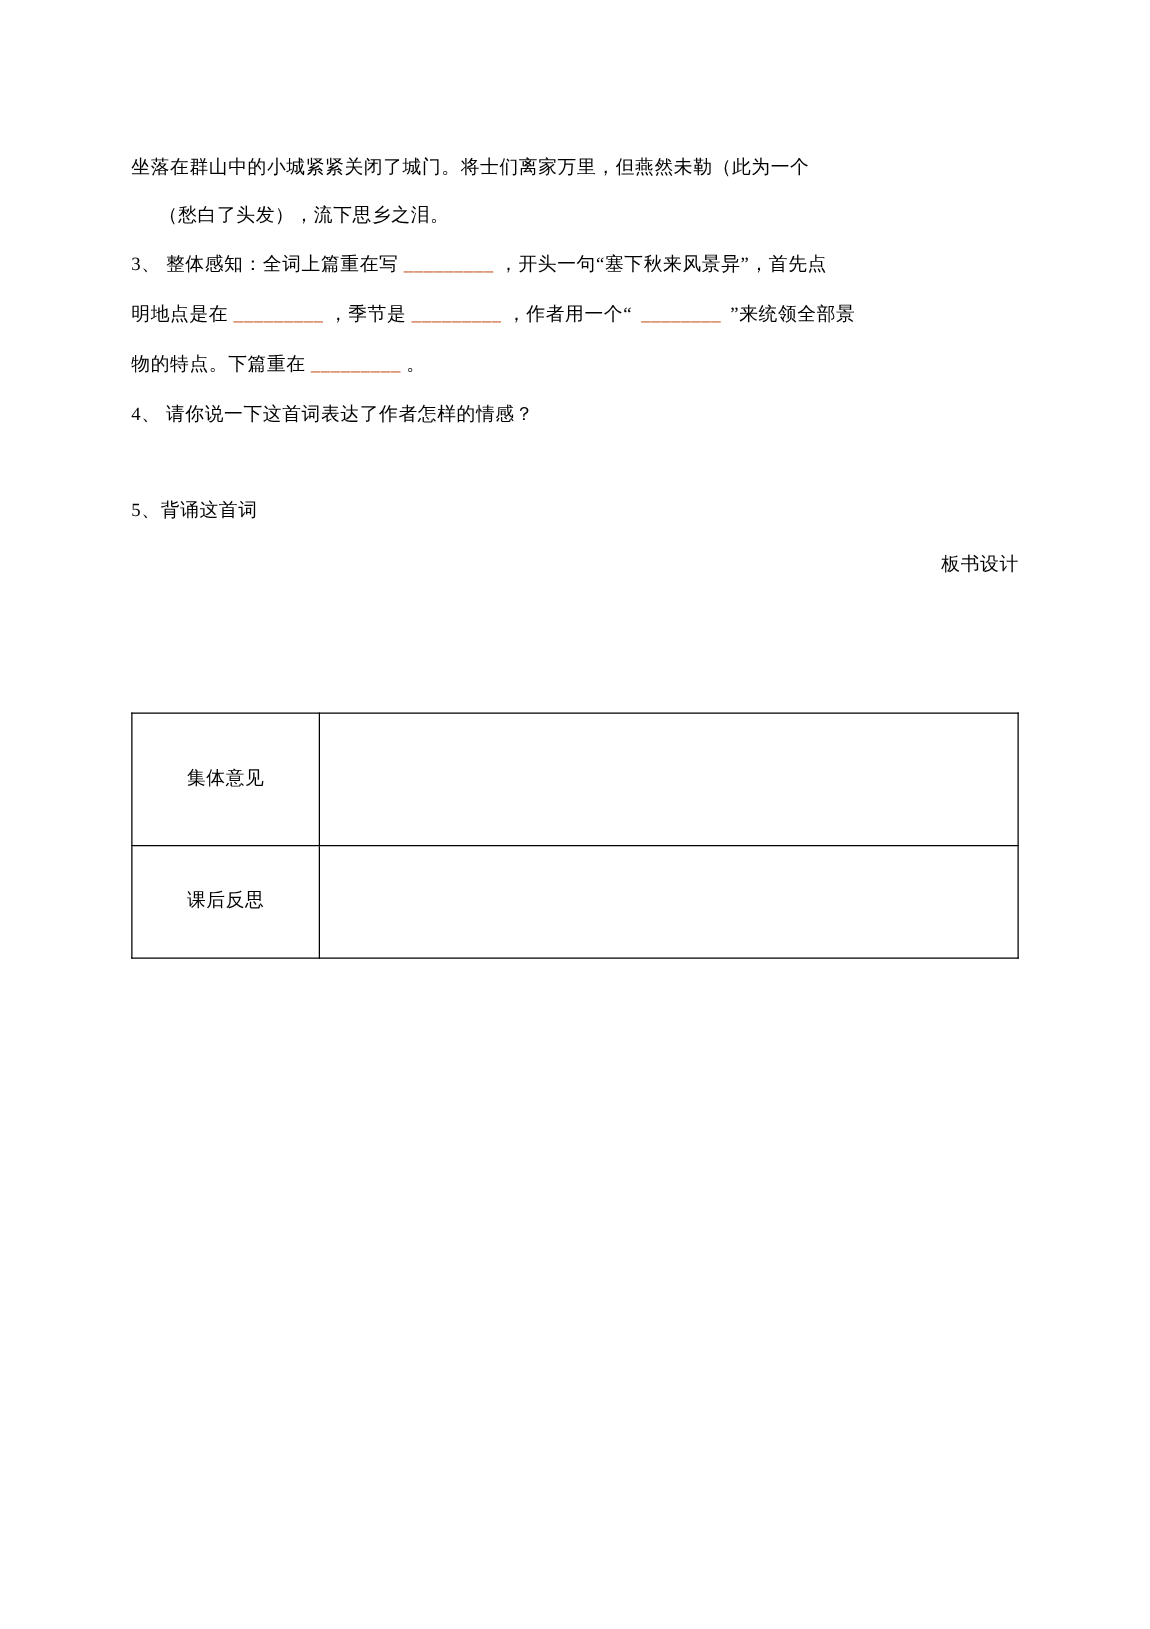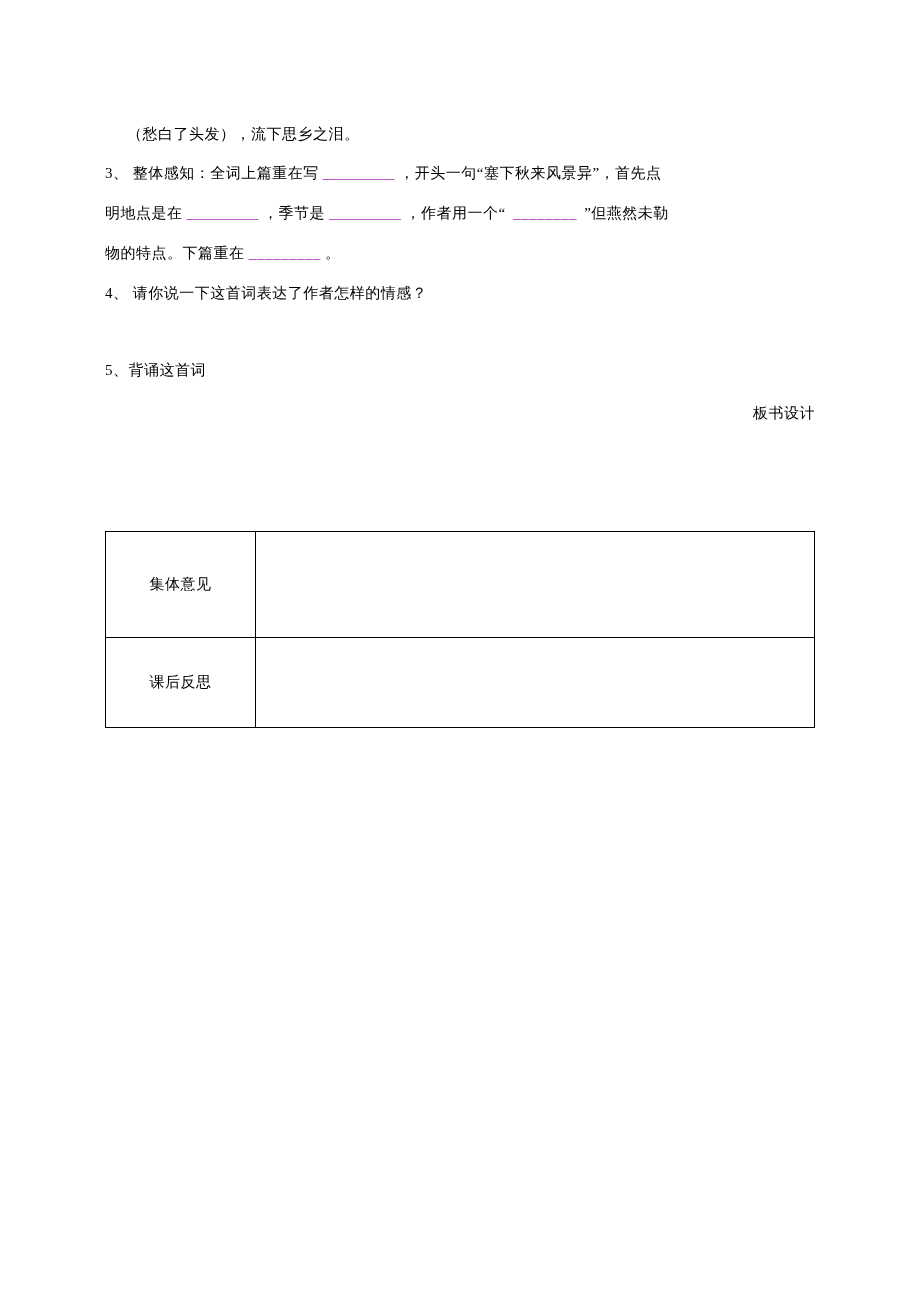--- a/index.html
+++ b/index.html
@@ -25,21 +25,21 @@
       text-align: justify;
     }
     .indent-small {
       padding-left: 22px;
     }
     .blank {
       display: inline-block;
       border-bottom: 1px solid transparent;
       min-width: 70px;
       text-align: center;
-      color: #a21caf;
+      color: #c2410c;
     }
     .question-spacer {
       height: 38px;
     }
     .section-title {
       text-align: right;
       margin-top: 4px;
       margin-bottom: 4px;
     }
     .table-section {
@@ -65,36 +65,37 @@
     }
     tr.row2 td.label-cell {
       height: 90px;
     }
   </style>
 </head>
 <body>
 
 <div class="content">
 
+  <div class="para">坐落在群山中的小城紧紧关闭了城门。将士们离家万里，但燕然未勒（此为一个</div>
   <div class="para indent-small">（愁白了头发），流下思乡之泪。</div>
 
   <div class="para">
     <span>3、 整体感知：全词上篇重在写</span>
     <span class="blank">_________</span>
     <span>，开头一句“塞下秋来风景异”，首先点</span>
   </div>
 
   <div class="para">
     <span>明地点是在</span>
     <span class="blank">_________</span>
     <span>，季节是</span>
     <span class="blank">_________</span>
     <span>，作者用一个“</span>
     <span class="blank">________</span>
-    <span>”但燕然未勒</span>
+    <span>”来统领全部景</span>
   </div>
 
   <div class="para">
     <span>物的特点。下篇重在</span>
     <span class="blank">_________</span>
     <span>。</span>
   </div>
 
   <div class="para">4、  请你说一下这首词表达了作者怎样的情感？</div>
 

